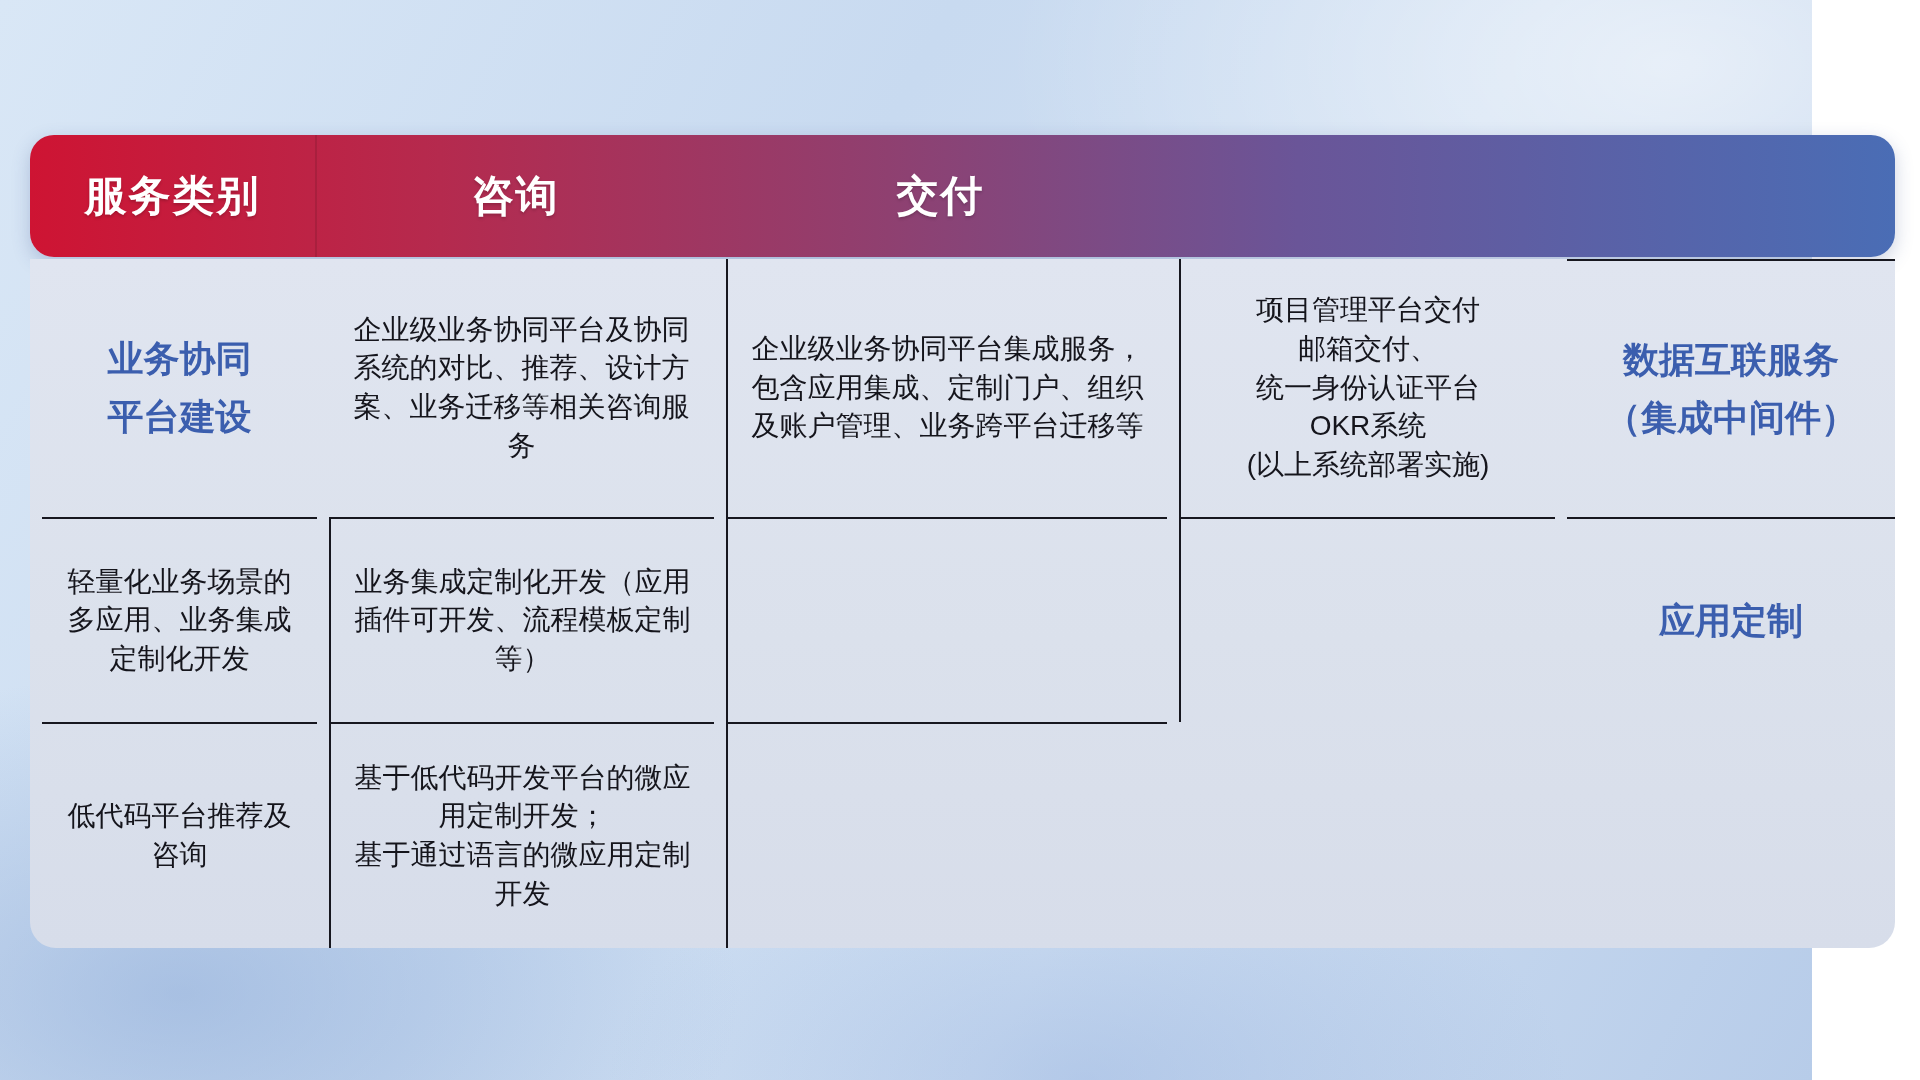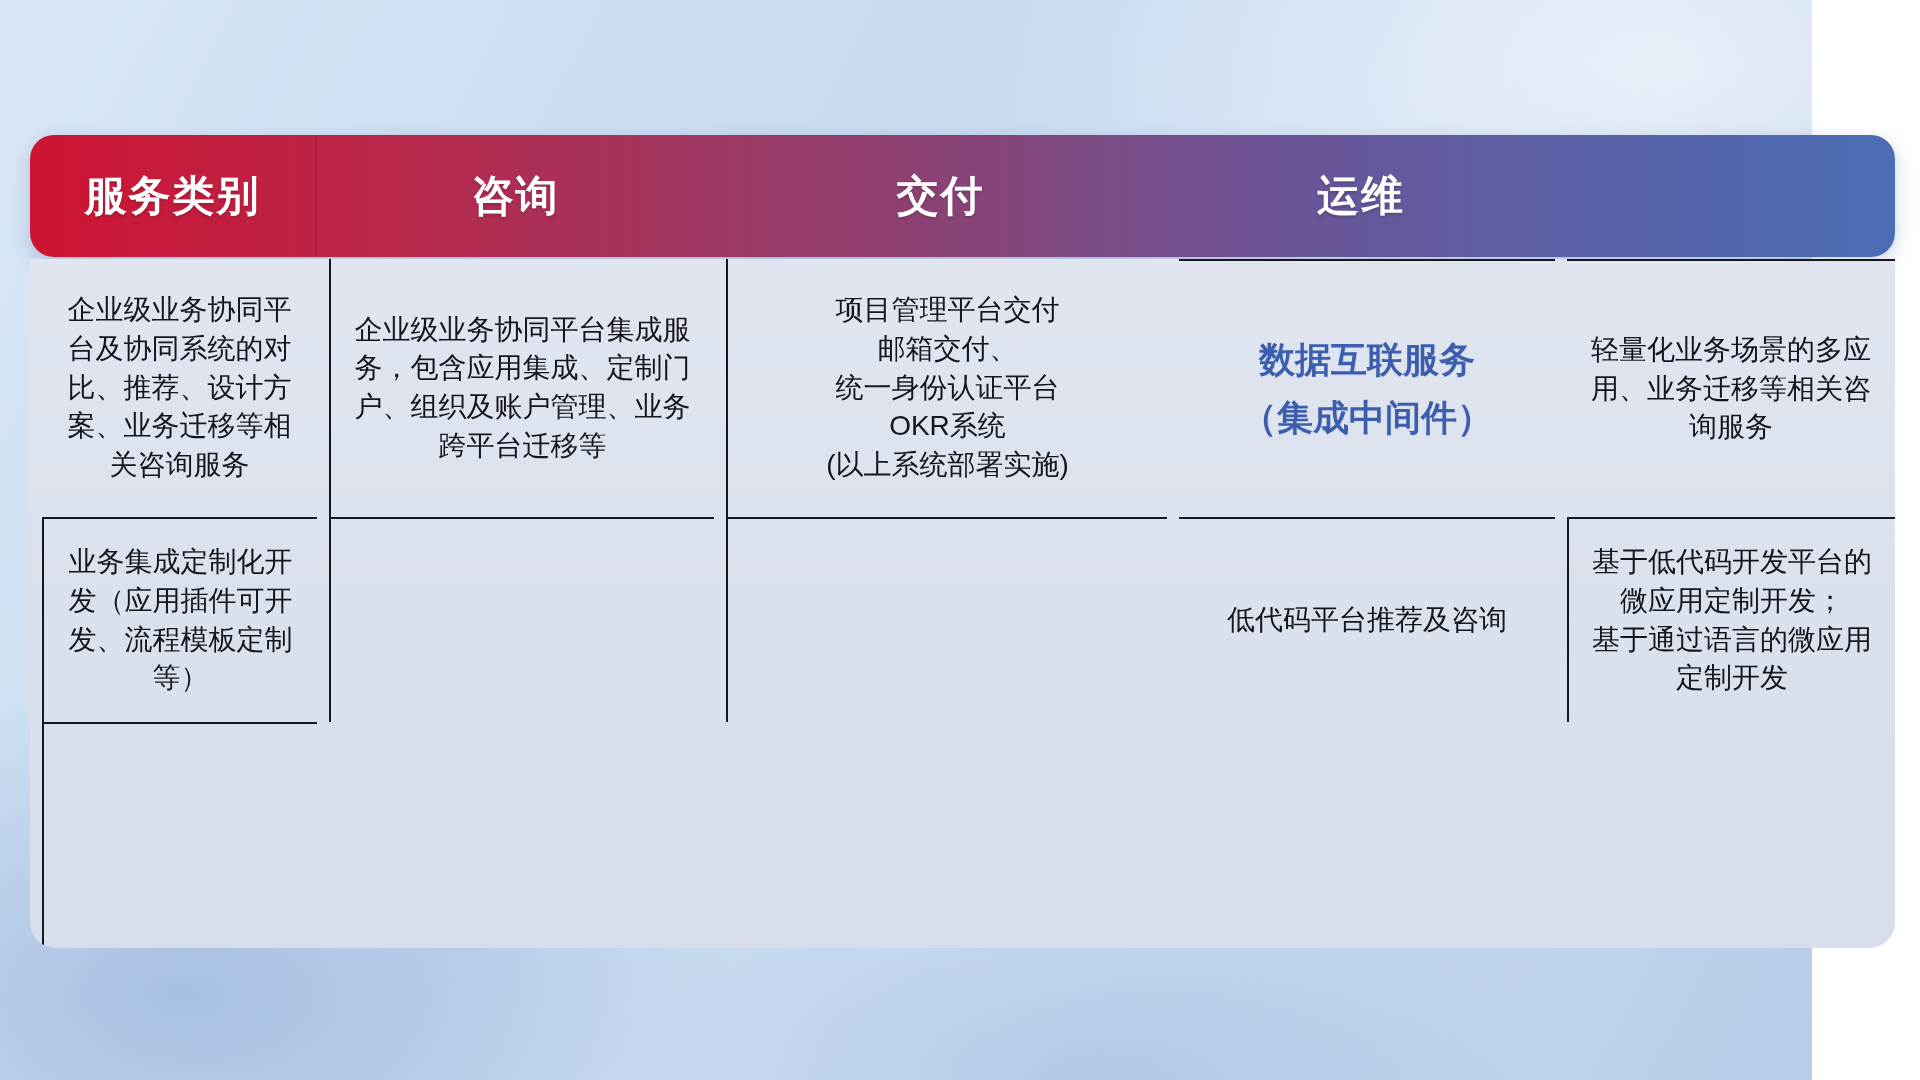--- a/index.html
+++ b/index.html
@@ -77,40 +77,42 @@
 </head>
 <body>
 
 <div class="page">
   <div class="table-wrap">
 
     <div class="header-row">
       <div class="hcell seam">服务类别</div>
       <div class="hcell">咨询</div>
       <div class="hcell">交付</div>
-      <div class="hcell">运维</div>
     </div>
 
     <div class="body-grid">
 
+      <div class="cell category">业务协同
+平台建设</div>
       <div class="cell">企业级业务协同平台及协同系统的对比、推荐、设计方案、业务迁移等相关咨询服务</div>
       <div class="cell bl">企业级业务协同平台集成服务，包含应用集成、定制门户、组织及账户管理、业务跨平台迁移等</div>
       <div class="cell bl">项目管理平台交付
 邮箱交付、
 统一身份认证平台
 OKR系统
 (以上系统部署实施)</div>
 
       <div class="cell category bt">数据互联服务
 （集成中间件）</div>
-      <div class="cell bt">轻量化业务场景的多应用、业务迁移等相关咨询服务</div>
+      <div class="cell bt">轻量化业务场景的多应用、业务集成定制化开发</div>
       <div class="cell bl bt">业务集成定制化开发（应用插件可开发、流程模板定制等）</div>
       <div class="cell bl bt"></div>
       <div class="cell bl bt"></div>
 
+      <div class="cell category bt">应用定制</div>
       <div class="cell bt">低代码平台推荐及咨询</div>
       <div class="cell bl bt">基于低代码开发平台的微应用定制开发；
 基于通过语言的微应用定制开发</div>
       <div class="cell bl bt"></div>
     </div>
 
   </div>
 </div>
 
 </body></html>

